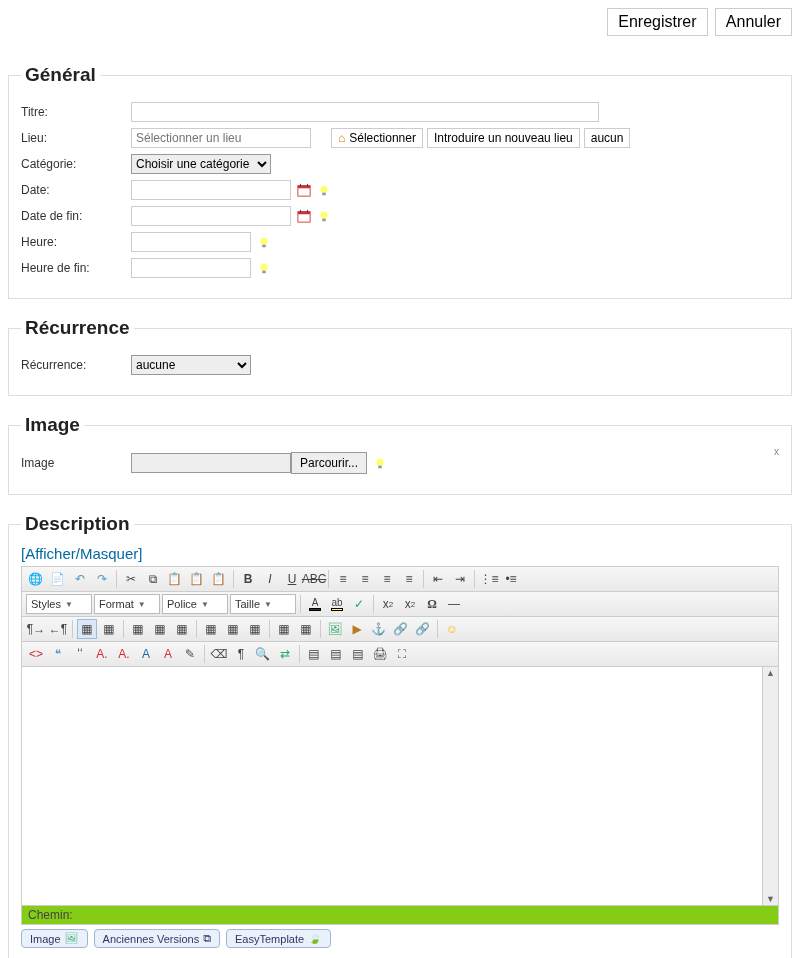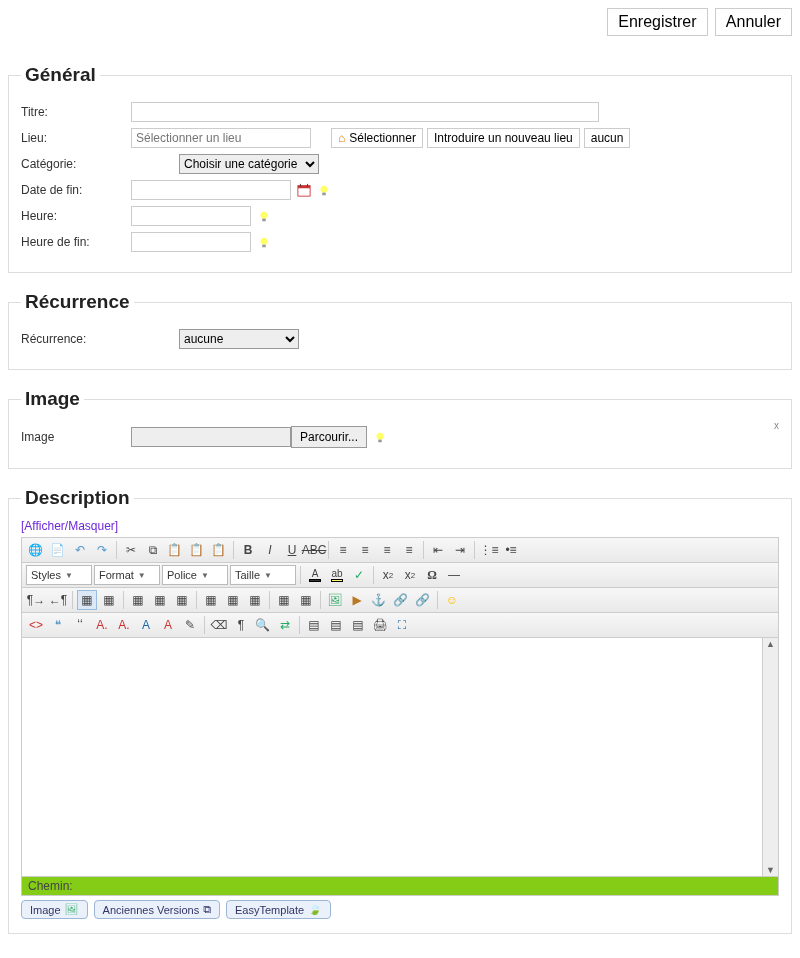--- a/index.html
+++ b/index.html
@@ -63,39 +63,38 @@
   margin-left: 4px;
   display: inline-flex;
   align-items: center;
   gap: 4px;
 }
 select {
   border: 1px solid #999;
   background: #eee;
   font-size: 12px;
   height: 20px;
-  margin-left: 48px;
 }
 .icon-cal, .icon-bulb, .icon-x {
   display: inline-block;
   width: 14px;
   height: 14px;
   margin-left: 6px;
   vertical-align: middle;
 }
 .icon-cal svg, .icon-bulb svg { width: 14px; height: 14px; }
 .file-wrap { display: inline-flex; align-items: center; }
 .file-display {
   width: 160px; height: 20px; border: 1px solid #999; background: #eee; display: inline-block;
 }
 .file-btn {
   border: 1px solid #999; background: #eee; font-size: 12px; height: 22px; padding: 0 8px; cursor: pointer;
 }
 .delete-x { float: right; color: #888; font-size: 10px; cursor: pointer; }
-.link-toggle { color: #6d28d9; font-size: 12px; cursor: pointer; }
+.link-toggle { color: #0369a1; font-size: 15px; cursor: pointer; }
 .editor {
   border: 1px solid #ccc;
   margin-top: 4px;
 }
 .toolbar {
   background: linear-gradient(#f7f7f7,#e9e9e9);
   border-bottom: 1px solid #ccc;
   padding: 2px 4px;
   display: flex;
   flex-wrap: wrap;
@@ -172,20 +171,34 @@
       <span>Sélectionner</span>
     </button>
     <button class="btn-small">Introduire un nouveau lieu</button>
     <button class="btn-small">aucun</button>
   </div>
   <div class="form-row">
     <label>Catégorie:</label>
     <select style="width:140px;">
       <option>Choisir une catégorie</option>
     </select>
+  </div>
+  <div class="form-row">
+    <label>Date:</label>
+    <input class="text-input short" style="">
+    <span class="icon-cal"><svg viewBox="0 0 16 16">
+          <rect x="1" y="3" width="14" height="12" fill="#fff" stroke="#c33"></rect>
+          <rect x="1" y="3" width="14" height="3" fill="#c33"></rect>
+          <line x1="4" y1="1" x2="4" y2="4" stroke="#333"></line>
+          <line x1="12" y1="1" x2="12" y2="4" stroke="#333"></line>
+        </svg></span>
+    <span class="icon-bulb"><svg viewBox="0 0 16 16">
+          <circle cx="8" cy="7" r="4" fill="#ff6"></circle>
+          <rect x="6" y="11" width="4" height="3" fill="#999"></rect>
+        </svg></span>
   </div>
   <div class="form-row">
     <label>Date de fin:</label>
     <input class="text-input short" style="">
     <span class="icon-cal"><svg viewBox="0 0 16 16">
           <rect x="1" y="3" width="14" height="12" fill="#fff" stroke="#c33"></rect>
           <rect x="1" y="3" width="14" height="3" fill="#c33"></rect>
           <line x1="4" y1="1" x2="4" y2="4" stroke="#333"></line>
           <line x1="12" y1="1" x2="12" y2="4" stroke="#333"></line>
         </svg></span>

